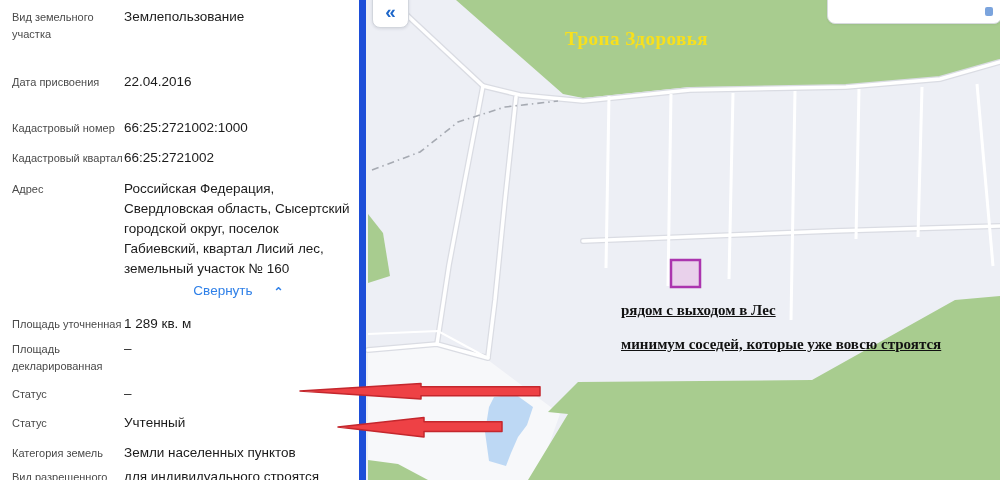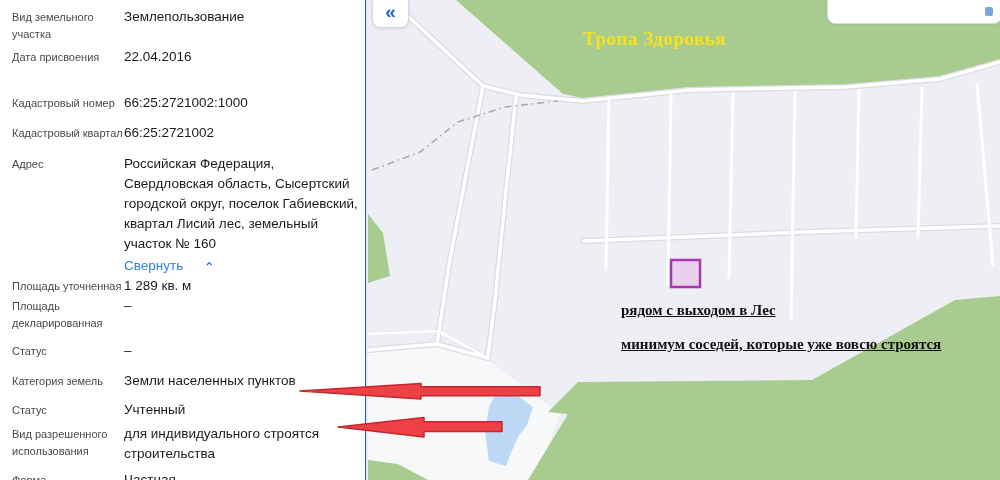--- a/index.html
+++ b/index.html
@@ -3,36 +3,36 @@
 <meta charset="utf-8">
 <style>
   * { margin:0; padding:0; box-sizing:border-box; }
   html,body { width:1000px; height:480px; overflow:hidden; }
   body { font-family:"Liberation Sans", sans-serif; background:#fff; position:relative; }
 
   .stage { position:relative; width:1000px; height:480px; overflow:hidden; background:#fff; }
 
   
   .panel { position:absolute; left:0; top:0; width:366px; height:480px; background:#fff;
-           border-right:1px solid #1d4ed8; padding:7px 6px 0 12px; overflow:hidden; }
+           border-right:7px solid #1d4ed8; padding:7px 6px 0 12px; overflow:hidden; }
   .row { display:flex; align-items:flex-start; }
   .lbl { width:112px; flex:0 0 112px; font-size:11px; line-height:17px; color:#4a4a4a; padding-top:2px; }
   .val { flex:1; font-size:13.5px; line-height:20px; color:#1b1b1b; max-width:240px; }
-  .r1{margin-top:0}.r2{margin-top:4px}.r3{margin-top:26px}.r4{margin-top:10px}
-  .r5{margin-top:11px}.r6{margin-top:1px}.r7{}.r8{margin-top:9px}
+  .r1{margin-top:0}.r2{margin-top:29px}.r3{margin-top:26px}.r4{margin-top:10px}
+  .r5{margin-top:11px}.r6{margin-top:14px}.r7{margin-top:5px}.r8{margin-top:9px}
   .r9{margin-top:9px}.r10{margin-top:10px}.r11{margin-top:4px}.r12{margin-top:6px}
   .addr-link { margin-top:3px; font-size:13.5px; line-height:18px; color:#2f80e8; cursor:pointer;
-               display:flex; align-items:center; gap:21px; }
+               display:flex; align-items:center; gap:21px;justify-content:center; }
   .addr-link .chev { font-size:12px; transform:translateY(1px); font-weight:bold; }
 
   
   .map { position:absolute; left:366px; top:0; width:634px; height:480px; background:#edeff5; overflow:hidden; }
   .map-svg { position:absolute; left:0; top:0; display:block; }
 
-  .map-title { position:absolute; left:217px; top:28px; font-family:"Liberation Serif", serif;
+  .map-title { position:absolute; left:199px; top:28px; font-family:"Liberation Serif", serif;
                font-weight:bold; font-size:19px; letter-spacing:.5px; color:#f8e01c; white-space:nowrap; }
   .map-note { position:absolute; font-family:"Liberation Serif", serif; font-weight:bold;
               font-size:15px; color:#111; white-space:nowrap;text-decoration:underline; }
   .note1 { left:255px; top:302px; }
   .note2 { left:255px; top:336px; }
 
   .collapse-btn { position:absolute; left:6px; top:-9px; width:37px; height:37px; background:#fff;
                   border:1px solid #d2d6dd; border-radius:8px; box-shadow:0 1px 3px rgba(40,50,70,.12);
                   display:flex; align-items:flex-end; justify-content:center; cursor:pointer; }
   .collapse-btn .glyph { color:#1d66c9; font-size:19px; font-weight:bold; line-height:1; padding-bottom:6px; }
@@ -91,28 +91,28 @@
     <div class="row r7">
       <div class="lbl">Площадь декларированная</div>
       <div class="val">–</div>
     </div>
 
     <div class="row r8">
       <div class="lbl">Статус</div>
       <div class="val">–</div>
     </div>
 
+    <div class="row r9">
+      <div class="lbl">Статус</div>
+      <div class="val">Учтенный</div>
+    </div>
+
     <div class="row r10">
       <div class="lbl">Категория земель</div>
       <div class="val">Земли населенных пунктов</div>
-    </div>
-
-    <div class="row r9">
-      <div class="lbl">Статус</div>
-      <div class="val">Учтенный</div>
     </div>
 
     <div class="row r11">
       <div class="lbl">Вид разрешенного использования</div>
       <div class="val">для индивидуального строятся строительства</div>
     </div>
 
     <div class="row r12">
       <div class="lbl">Форма собственности</div>
       <div class="val">Частная</div>

